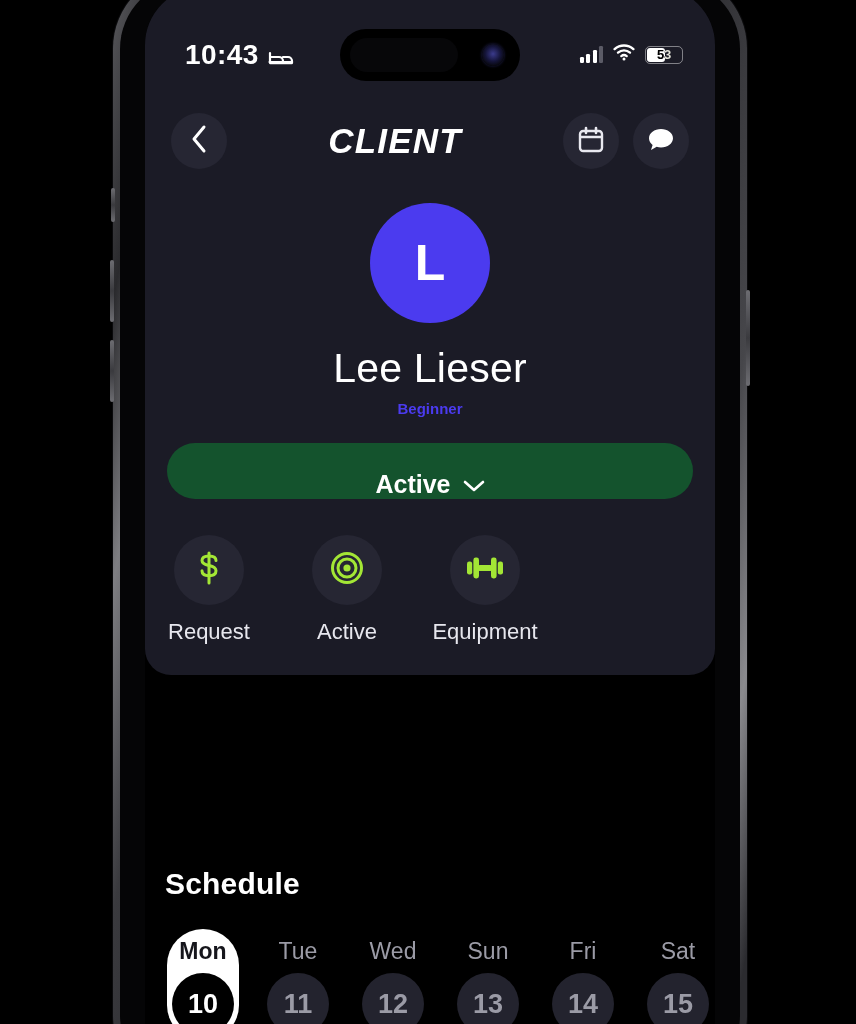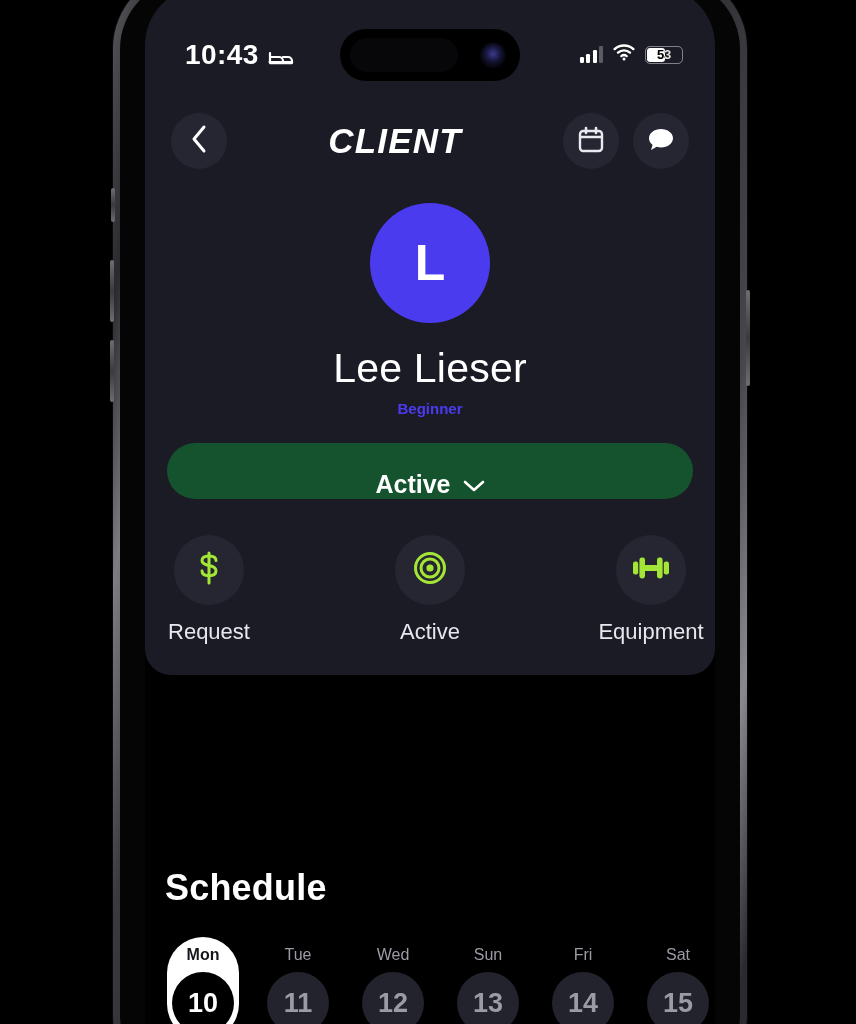--- a/index.html
+++ b/index.html
@@ -138,49 +138,49 @@
     font-size:15px; font-weight:600; color:#4b3bef;
   }
 
   .status-select{
     margin:26px 2px 0; height:56px; border-radius:28px;
     background:#14532d;
     display:flex; align-items:flex-end; justify-content:center; gap:12px;
     color:#fff; font-size:25px; font-weight:700;
   }
 
-  .actions{ display:flex; justify-content:space-between; gap:50px; margin-top:36px; }
+  .actions{ display:flex; justify-content:flex-start; gap:50px; margin-top:36px; }
   .action{ width:88px; display:flex; flex-direction:column; align-items:center; }
   .action-ic{
     width:70px; height:70px; border-radius:50%;
     background:#262633;
     display:flex; align-items:center; justify-content:center;
   }
   .action-label{
     margin-top:14px; font-size:22px; color:#e7e7ee; font-weight:500;
     white-space:nowrap;
   }
 
   
   .schedule{ position:absolute; top:880px; left:0; right:0; padding-left:20px; }
-  .schedule-title{ font-size:36px; font-weight:700; color:#fff; letter-spacing:.2px; }
+  .schedule-title{ font-size:30px; font-weight:700; color:#fff; letter-spacing:.2px; }
 
   .day-strip{
     margin-top:28px; display:flex; gap:23px;
     padding-left:2px;
   }
   .day{ width:72px; flex:0 0 auto; position:relative;
         display:flex; flex-direction:column; align-items:center; }
   .day .pill{
     width:72px; border-radius:38px;
     padding:9px 0 6px;
     display:flex; flex-direction:column; align-items:center;
   }
   .day.selected .pill{ background:#fff; }
-  .day .dow{ font-size:16px; font-weight:500; color:#9b9ba6; }
+  .day .dow{ font-size:23px; font-weight:500; color:#9b9ba6; }
   .day.selected .dow{ color:#16161c; font-weight:600; }
   .day .num-wrap{
     margin-top:8px; width:62px; height:62px; border-radius:50%;
     background:#23232e;
     display:flex; align-items:center; justify-content:center;
     font-size:27px; font-weight:600; color:#9b9ba6;
   }
   .day.selected .num-wrap{ background:#000; color:#fff; }
   .dots{ margin-top:10px; height:12px; display:flex; gap:5px; justify-content:center; }
 </style>

